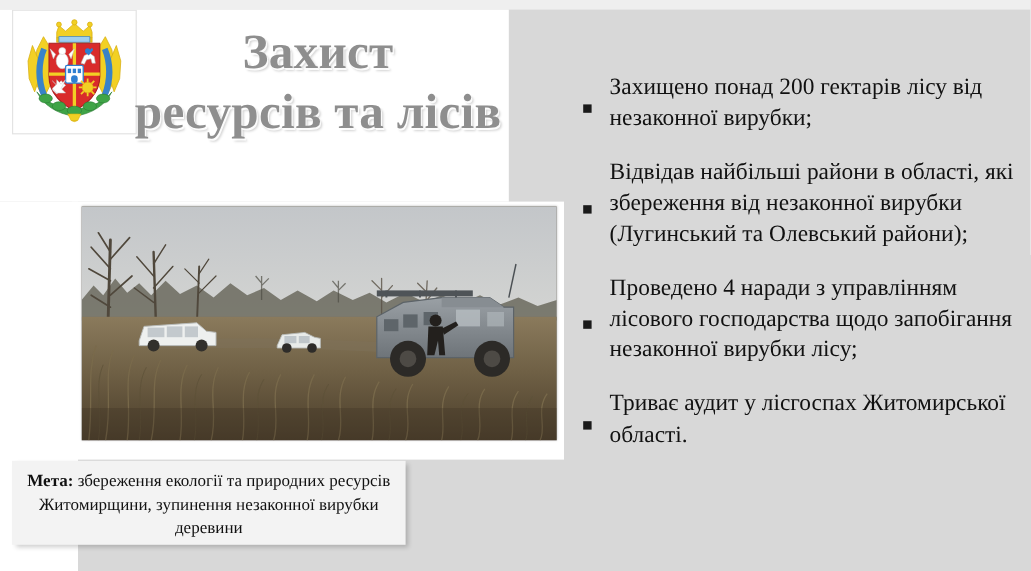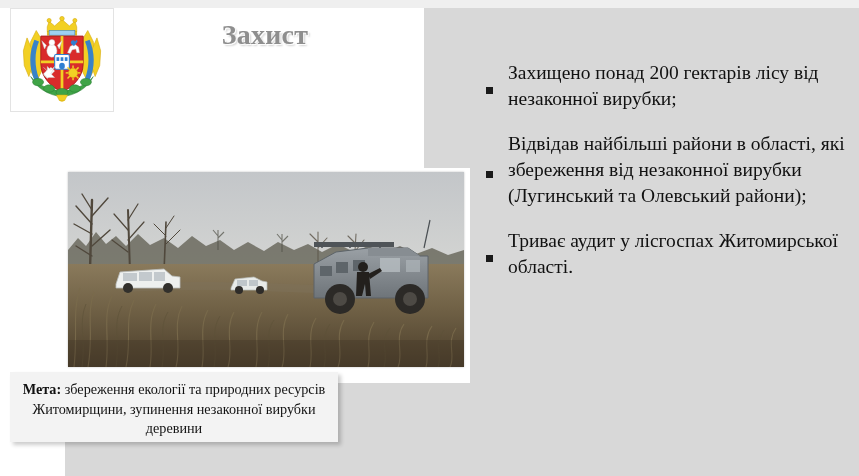--- a/index.html
+++ b/index.html
@@ -63,21 +63,21 @@
     justify-content: center;
   }
   .emblem-card svg { display: block; }
 
   
   .title {
     position: absolute;
     left: 110px; top: 18px;
     width: 310px;
     text-align: center;
-    font-size: 28px;
+    font-size: 41px;
     line-height: 1.22;
     font-weight: 700;
     color: #8e8e8e;
     text-shadow: 1px 1px 0 rgba(255,255,255,0.9), 2px 2px 2px rgba(0,0,0,0.18);
     letter-spacing: 0.2px;
   }
 
   
   .photo {
     position: absolute;
@@ -111,21 +111,21 @@
   .bullet-text {
     font-size: 19.5px;
     line-height: 1.33;
     color: #111111;
     flex: 1 1 auto;
   }
 
   
   .goal-box {
     position: absolute;
-    left: 10px; top: 372px;
+    left: 10px; top: 384px;
     width: 328px; height: 70px;
     background: #f3f3f3;
     box-shadow: 3px 3px 4px rgba(0,0,0,0.20);
     box-sizing: border-box;
     padding: 8px 12px 0 12px;
     text-align: center;
   }
   .goal-text {
     font-size: 14.2px;
     line-height: 1.38;
@@ -225,20 +225,21 @@
       </g>
       <g fill="#f2d024" stroke="#d8ae10" stroke-width="0.5">
         <circle cx="50" cy="92" r="3"></circle>
         <path d="M44 88 L56 88 L53 94 L47 94 Z"></path>
       </g>
     </svg>
   </div>
 
   <div class="title">
     <div>Захист</div>
+    <div>ресурсів та лісів</div>
   </div>
 
   <div class="photo">
     <svg width="396" height="195" viewBox="0 0 396 195">
       <defs>
         <linearGradient id="skyg" x1="0" y1="0" x2="0" y2="1">
           <stop offset="0%" stop-color="#c3c6c9"></stop>
           <stop offset="100%" stop-color="#d3d4d2"></stop>
         </linearGradient>
         <linearGradient id="grassg" x1="0" y1="0" x2="0" y2="1">
@@ -361,20 +362,24 @@
     <div class="bullet-row">
       <span class="bullet-mark"></span>
       <span class="bullet-text">Захищено понад 200 гектарів лісу від незаконної вирубки;</span>
     </div>
     <div class="bullet-row">
       <span class="bullet-mark"></span>
       <span class="bullet-text">Відвідав найбільші райони в області, які збереження від незаконної вирубки (Лугинський та Олевський райони);</span>
     </div>
     <div class="bullet-row">
       <span class="bullet-mark"></span>
+      <span class="bullet-text">Проведено 4 наради з управлінням лісового господарства щодо запобігання незаконної вирубки лісу;</span>
+    </div>
+    <div class="bullet-row">
+      <span class="bullet-mark"></span>
       <span class="bullet-text">Триває аудит у лісгоспах Житомирської області.</span>
     </div>
   </div>
 
   <div class="goal-box">
     <div class="goal-text">
       <span class="goal-label">Мета:</span><span> збереження екології та природних ресурсів Житомирщини, зупинення незаконної вирубки деревини</span>
     </div>
   </div>
 

